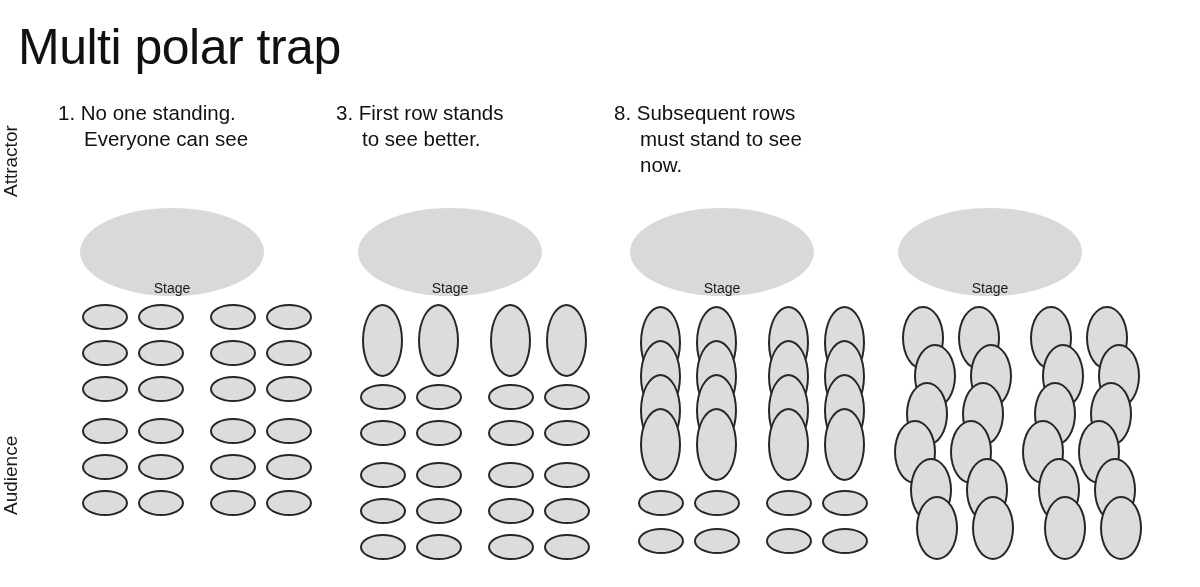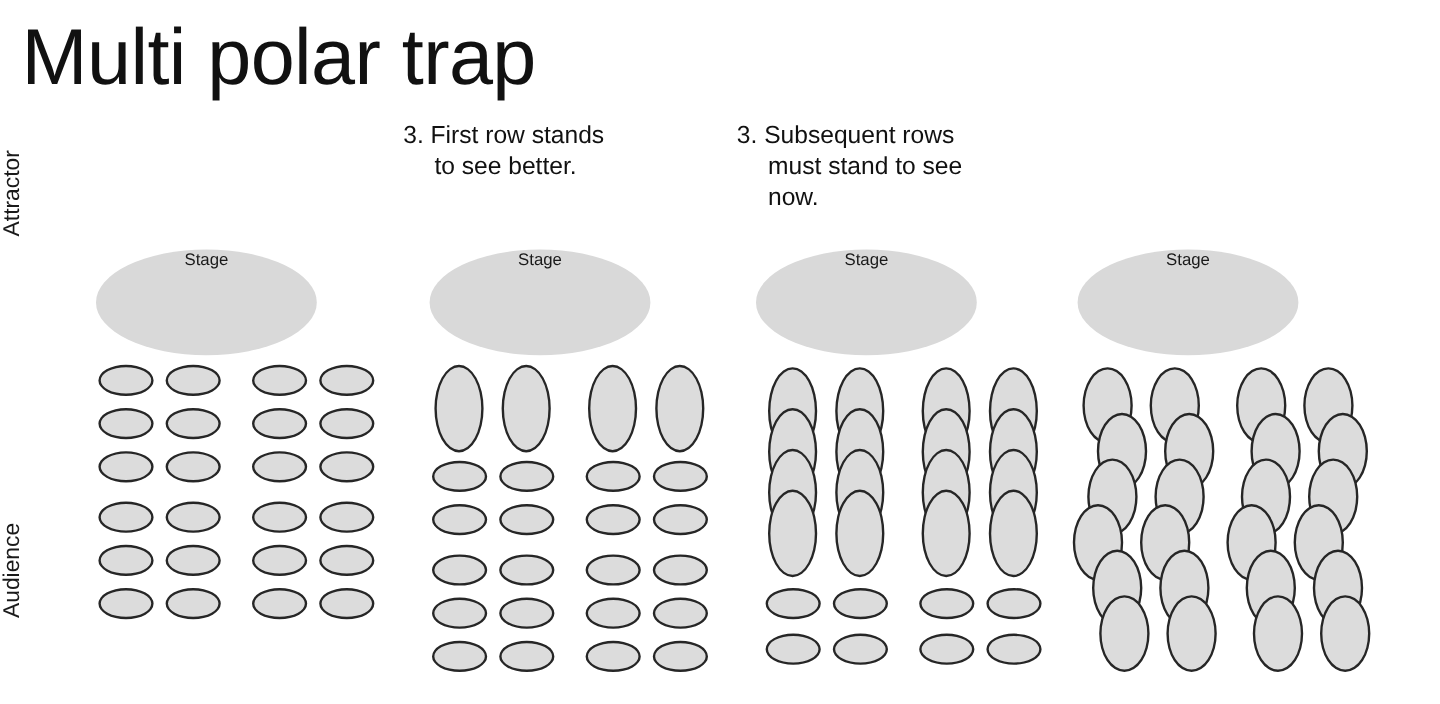--- a/index.html
+++ b/index.html
@@ -21,21 +21,21 @@
     position: relative;
     width: 1200px;
     height: 587px;
   }
 
   
   .page-title {
     position: absolute;
     left: 18px;
     top: 16px;
-    font-size: 66px;
+    font-size: 50px;
     font-weight: 300;
     letter-spacing: -0.5px;
     line-height: 62px;
     white-space: nowrap;
     color: #111111;
   }
 
   
   .axis-label {
     position: absolute;
@@ -90,21 +90,21 @@
   
   .stage {
     position: absolute;
     left: 28px;
     top: 108px;
     width: 184px;
     height: 88px;
     border-radius: 50%;
     background: #d9d9d9;
     display: flex;
-    align-items: flex-start;
+    align-items: flex-end;
     justify-content: center;
   }
   .panel-3 .stage { left: 22px; }
   .panel-4 .stage { left: 22px; }
   .stage-label {
     font-size: 14px;
     font-weight: 400;
     color: #1a1a1a;
   }
 
@@ -141,20 +141,22 @@
 <body>
 
 <div class="canvas">
 
   <div class="page-title">Multi polar trap</div>
 
   <div class="axis-label axis-attractor">Attractor</div>
   <div class="axis-label axis-audience">Audience</div>
 
   <div class="panel panel-1">
+    <div class="panel-caption">1. No one standing.
+Everyone can see</div>
     <div class="stage">
       <span class="stage-label">Stage</span>
     </div>
     <div class="audience">
         <div class="person seated" style="left: 30px; top: 0px; z-index: 5;"></div>
         <div class="person seated" style="left: 86px; top: 0px; z-index: 5;"></div>
         <div class="person seated" style="left: 158px; top: 0px; z-index: 5;"></div>
         <div class="person seated" style="left: 214px; top: 0px; z-index: 5;"></div>
         <div class="person seated" style="left: 30px; top: 36px; z-index: 5;"></div>
         <div class="person seated" style="left: 86px; top: 36px; z-index: 5;"></div>
@@ -207,21 +209,21 @@
         <div class="person seated" style="left: 158px; top: 194px; z-index: 5;"></div>
         <div class="person seated" style="left: 214px; top: 194px; z-index: 5;"></div>
         <div class="person seated" style="left: 30px; top: 230px; z-index: 5;"></div>
         <div class="person seated" style="left: 86px; top: 230px; z-index: 5;"></div>
         <div class="person seated" style="left: 158px; top: 230px; z-index: 5;"></div>
         <div class="person seated" style="left: 214px; top: 230px; z-index: 5;"></div>
       </div>
   </div>
 
   <div class="panel panel-3">
-    <div class="panel-caption">3. Subsequent rows
+    <div class="panel-caption">8. Subsequent rows
 must stand to see
 now.</div>
     <div class="stage">
       <span class="stage-label">Stage</span>
     </div>
     <div class="audience">
         <div class="person standing" style="left: 32px; top: 2px; z-index: 10;"></div>
         <div class="person standing" style="left: 88px; top: 2px; z-index: 10;"></div>
         <div class="person standing" style="left: 160px; top: 2px; z-index: 10;"></div>
         <div class="person standing" style="left: 216px; top: 2px; z-index: 10;"></div>

